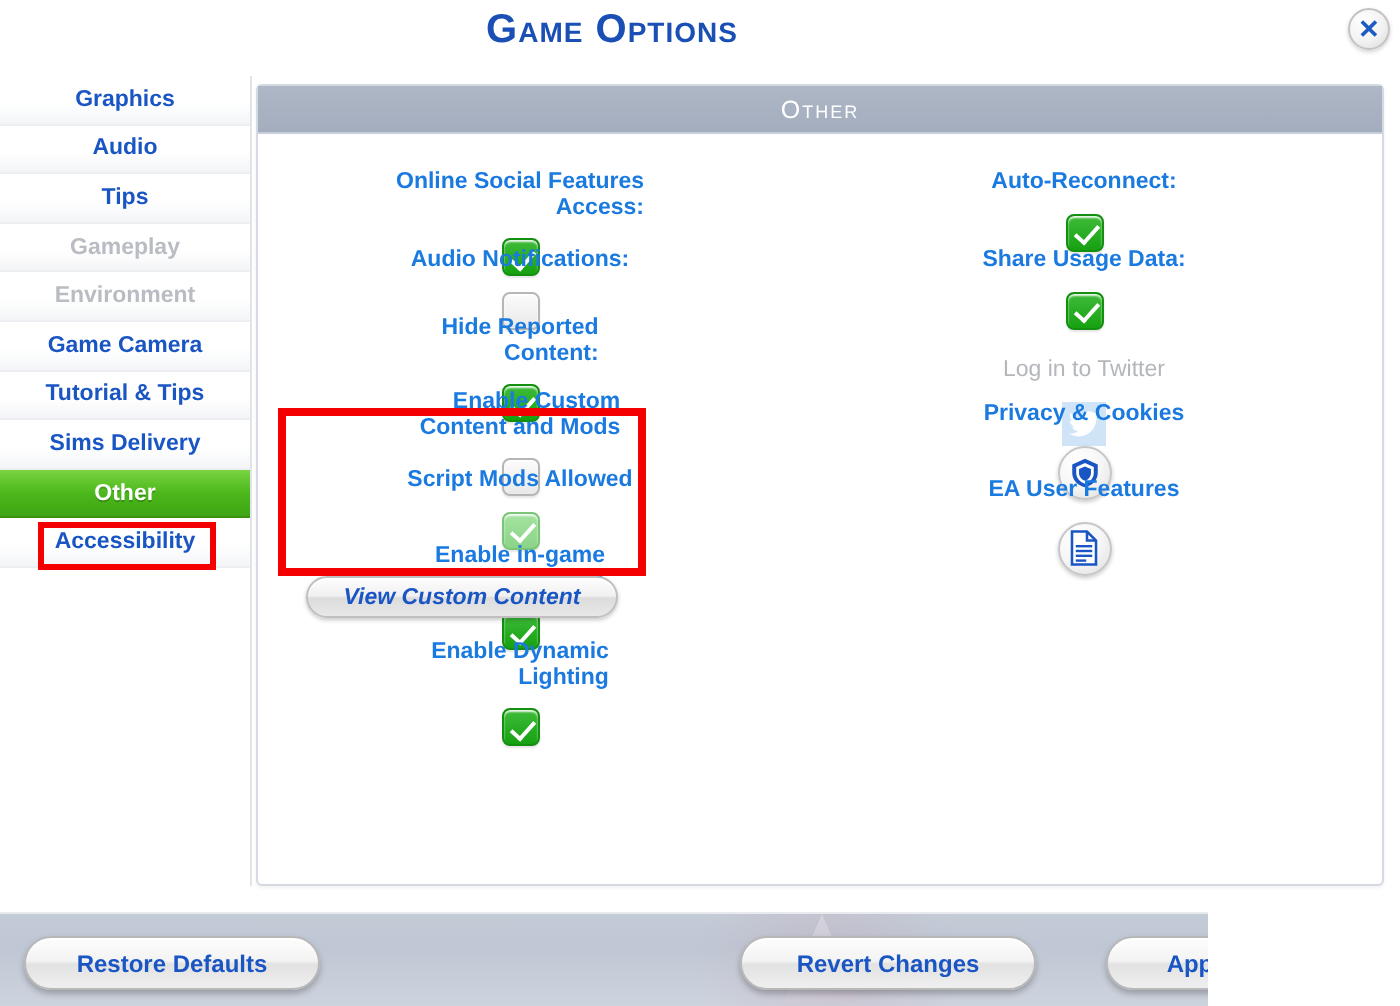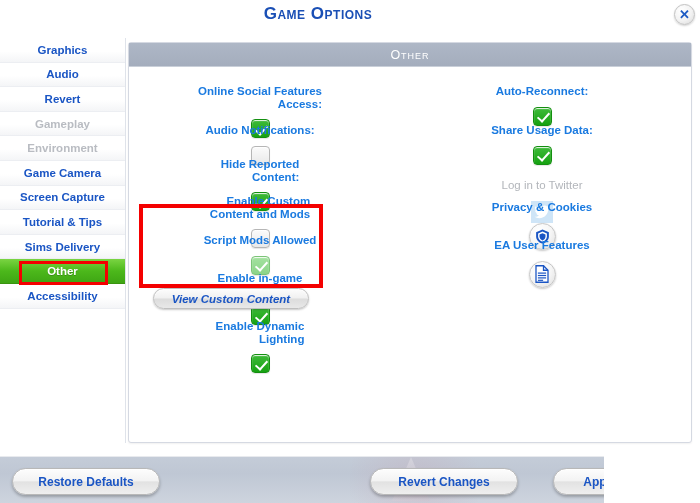--- a/index.html
+++ b/index.html
@@ -15,24 +15,24 @@
     width: 700px; height: 503px;
     background: #ffffff;
   }
 
   
   .titlebar {
     position: absolute; left: 0; top: 0; width: 700px; height: 36px;
     background: #ffffff;
   }
   .title-text {
-    position: absolute; left: 12px; top: 4px; width: 612px;
+    position: absolute; left: 0; top: 4px; width: 612px;
     text-align: center;
     color: #1a4fb5;
-    font-size: 17px;
+    font-size: 20px;
     font-weight: bold;
     font-variant: small-caps;
     letter-spacing: 0.5px;
   }
   .close-btn {
     position: absolute; right: 5px; top: 4px;
     width: 21px; height: 21px; border-radius: 50%;
     background: radial-gradient(circle at 35% 30%, #ffffff 0%, #f2f2f2 55%, #d8d8d8 100%);
     border: 1px solid #c2c2c2;
     box-shadow: 0 1px 2px rgba(0,0,0,0.18);
@@ -242,33 +242,30 @@
   </div>
 
   <div class="sidebar" id="sidebar-list">
       <div class="side-item">
         <span>Graphics</span>
       </div>
       <div class="side-item">
         <span>Audio</span>
       </div>
       <div class="side-item">
-        <span>Revert</span>
+        <span>Tips</span>
       </div>
       <div class="side-item disabled">
         <span>Gameplay</span>
       </div>
       <div class="side-item disabled">
         <span>Environment</span>
       </div>
       <div class="side-item">
         <span>Game Camera</span>
-      </div>
-      <div class="side-item">
-        <span>Screen Capture</span>
       </div>
       <div class="side-item">
         <span>Tutorial &amp; Tips</span>
       </div>
       <div class="side-item">
         <span>Sims Delivery</span>
       </div>
       <div class="side-item selected">
         <span>Other</span>
       </div>

